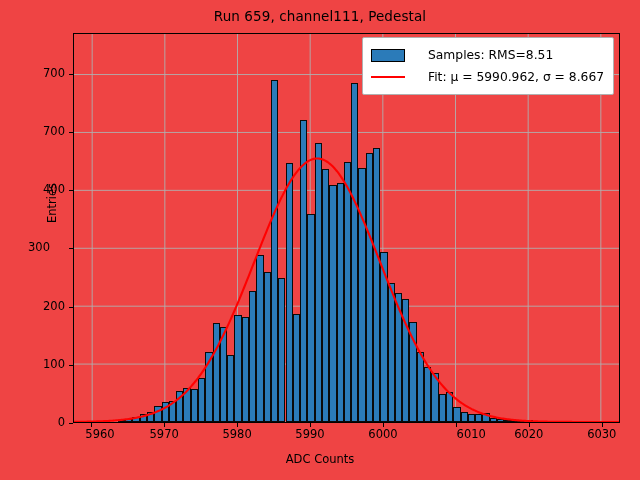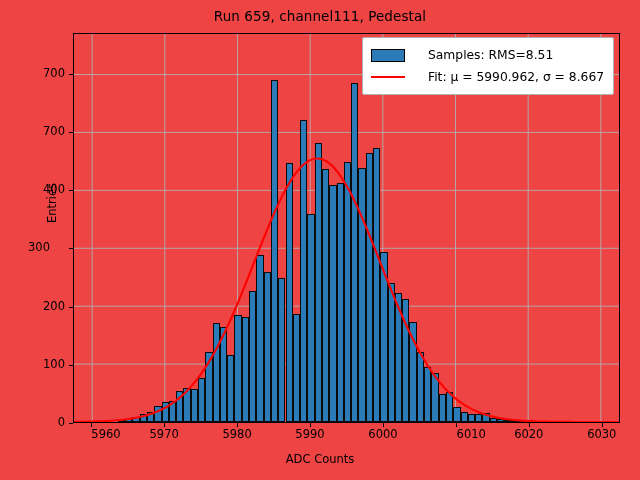--- a/index.html
+++ b/index.html
@@ -227,21 +227,21 @@
         <div class="bar" style="left:444.89px;width:7.29px;height:0.58px;"></div>
         <div class="bar" style="left:452.19px;width:7.29px;height:0.58px;"></div>
       </div>
     <svg id="curve-layer" viewBox="0 0 547 390" preserveAspectRatio="none">
       <path id="fit-path" fill="none" stroke="#ff0000" stroke-width="2.1" vector-effect="non-scaling-stroke" d="M0.00,389.85L1.37,389.83L2.73,389.82L4.10,389.80L5.47,389.79L6.84,389.77L8.21,389.75L9.57,389.73L10.94,389.70L12.31,389.68L13.68,389.65L15.04,389.63L16.41,389.60L17.78,389.56L19.15,389.53L20.51,389.49L21.88,389.45L23.25,389.41L24.61,389.36L25.98,389.31L27.35,389.26L28.72,389.20L30.09,389.14L31.45,389.07L32.82,389.00L34.19,388.93L35.55,388.85L36.92,388.77L38.29,388.68L39.66,388.58L41.02,388.48L42.39,388.37L43.76,388.25L45.13,388.13L46.50,388.00L47.86,387.86L49.23,387.71L50.60,387.55L51.97,387.38L53.33,387.21L54.70,387.02L56.07,386.82L57.43,386.61L58.80,386.39L60.17,386.15L61.54,385.90L62.91,385.64L64.27,385.36L65.64,385.07L67.01,384.76L68.38,384.43L69.74,384.09L71.11,383.72L72.48,383.34L73.84,382.94L75.21,382.52L76.58,382.08L77.95,381.61L79.31,381.12L80.68,380.61L82.05,380.07L83.42,379.51L84.78,378.92L86.15,378.30L87.52,377.66L88.89,376.98L90.26,376.27L91.62,375.53L92.99,374.76L94.36,373.96L95.72,373.12L97.09,372.24L98.46,371.33L99.83,370.38L101.19,369.40L102.56,368.37L103.93,367.30L105.30,366.19L106.67,365.04L108.03,363.84L109.40,362.60L110.77,361.32L112.13,359.99L113.50,358.61L114.87,357.18L116.24,355.71L117.61,354.18L118.97,352.61L120.34,350.98L121.71,349.30L123.08,347.57L124.44,345.79L125.81,343.95L127.18,342.06L128.54,340.12L129.91,338.12L131.28,336.06L132.65,333.95L134.01,331.79L135.38,329.57L136.75,327.29L138.12,324.96L139.49,322.58L140.85,320.14L142.22,317.64L143.59,315.09L144.96,312.49L146.32,309.84L147.69,307.13L149.06,304.37L150.43,301.56L151.79,298.71L153.16,295.80L154.53,292.85L155.89,289.85L157.26,286.80L158.63,283.72L160.00,280.59L161.36,277.42L162.73,274.22L164.10,270.98L165.47,267.70L166.84,264.40L168.20,261.07L169.57,257.71L170.94,254.32L172.31,250.92L173.67,247.49L175.04,244.05L176.41,240.60L177.78,237.14L179.14,233.67L180.51,230.19L181.88,226.72L183.25,223.25L184.61,219.78L185.98,216.32L187.35,212.88L188.71,209.45L190.08,206.04L191.45,202.65L192.82,199.30L194.19,195.97L195.55,192.67L196.92,189.42L198.29,186.21L199.66,183.04L201.02,179.92L202.39,176.85L203.76,173.84L205.13,170.89L206.49,168.00L207.86,165.18L209.23,162.44L210.59,159.76L211.96,157.17L213.33,154.65L214.70,152.22L216.06,149.87L217.43,147.62L218.80,145.46L220.17,143.39L221.54,141.43L222.90,139.56L224.27,137.80L225.64,136.15L227.00,134.60L228.37,133.17L229.74,131.85L231.11,130.64L232.47,129.55L233.84,128.58L235.21,127.73L236.58,126.99L237.94,126.38L239.31,125.89L240.68,125.53L242.05,125.28L243.41,125.16L244.78,125.17L246.15,125.30L247.52,125.55L248.89,125.92L250.25,126.42L251.62,127.04L252.99,127.78L254.36,128.65L255.72,129.63L257.09,130.73L258.46,131.94L259.82,133.27L261.19,134.71L262.56,136.27L263.93,137.93L265.30,139.69L266.66,141.57L268.03,143.54L269.40,145.61L270.76,147.78L272.13,150.04L273.50,152.39L274.87,154.83L276.24,157.35L277.60,159.95L278.97,162.63L280.34,165.39L281.70,168.21L283.07,171.10L284.44,174.06L285.81,177.07L287.18,180.14L288.54,183.26L289.91,186.44L291.28,189.65L292.65,192.91L294.01,196.21L295.38,199.54L296.75,202.90L298.12,206.28L299.48,209.70L300.85,213.13L302.22,216.57L303.59,220.03L304.95,223.50L306.32,226.97L307.69,230.44L309.05,233.92L310.42,237.39L311.79,240.85L313.16,244.30L314.52,247.74L315.89,251.16L317.26,254.57L318.63,257.95L320.00,261.31L321.36,264.64L322.73,267.94L324.10,271.21L325.46,274.45L326.83,277.65L328.20,280.81L329.57,283.94L330.94,287.02L332.30,290.06L333.67,293.06L335.04,296.01L336.40,298.91L337.77,301.77L339.14,304.57L340.51,307.33L341.88,310.03L343.24,312.68L344.61,315.28L345.98,317.82L347.35,320.32L348.71,322.75L350.08,325.13L351.45,327.46L352.81,329.73L354.18,331.95L355.55,334.11L356.92,336.21L358.29,338.26L359.65,340.26L361.02,342.20L362.39,344.09L363.75,345.92L365.12,347.70L366.49,349.42L367.86,351.10L369.23,352.72L370.59,354.29L371.96,355.81L373.33,357.29L374.70,358.71L376.06,360.08L377.43,361.41L378.80,362.69L380.16,363.93L381.53,365.12L382.90,366.27L384.27,367.38L385.63,368.44L387.00,369.47L388.37,370.45L389.74,371.40L391.10,372.31L392.47,373.18L393.84,374.02L395.21,374.82L396.57,375.59L397.94,376.32L399.31,377.03L400.68,377.70L402.05,378.35L403.41,378.96L404.78,379.55L406.15,380.11L407.51,380.65L408.88,381.16L410.25,381.65L411.62,382.11L412.99,382.55L414.35,382.97L415.72,383.37L417.09,383.75L418.45,384.11L419.82,384.45L421.19,384.78L422.56,385.09L423.93,385.38L425.29,385.66L426.66,385.92L428.03,386.17L429.40,386.40L430.76,386.62L432.13,386.83L433.50,387.03L434.87,387.22L436.23,387.40L437.60,387.56L438.97,387.72L440.34,387.87L441.70,388.01L443.07,388.14L444.44,388.26L445.80,388.38L447.17,388.48L448.54,388.59L449.91,388.68L451.27,388.77L452.64,388.86L454.01,388.94L455.38,389.01L456.75,389.08L458.11,389.14L459.48,389.20L460.85,389.26L462.21,389.31L463.58,389.36L464.95,389.41L466.32,389.45L467.69,389.49L469.05,389.53L470.42,389.57L471.79,389.60L473.15,389.63L474.52,389.66L475.89,389.68L477.26,389.71L478.63,389.73L479.99,389.75L481.36,389.77L482.73,389.79L484.10,389.80L485.46,389.82L486.83,389.83L488.20,389.85L489.56,389.86L490.93,389.87L492.30,389.88L493.67,389.89L495.04,389.90L496.40,389.91L497.77,389.92L499.14,389.92L500.50,389.93L501.87,389.94L503.24,389.94L504.61,389.95L505.98,389.95L507.34,389.95L508.71,389.96L510.08,389.96L511.45,389.97L512.81,389.97L514.18,389.97L515.55,389.97L516.91,389.98L518.28,389.98L519.65,389.98L521.02,389.98L522.38,389.98L523.75,389.99L525.12,389.99L526.49,389.99L527.86,389.99L529.22,389.99L530.59,389.99L531.96,389.99L533.32,389.99L534.69,389.99L536.06,389.99L537.43,389.99L538.79,389.99L540.16,390.00L541.53,390.00L542.90,390.00L544.26,390.00L545.63,390.00L547.00,390.00"></path>
     </svg>
   </div>
 
   <div id="tick-container">
       <div class="tickmark-x" style="left:91.2px;"></div>
-      <div class="xtick-label" style="left:106px;">5960</div>
+      <div class="xtick-label" style="left:100px;">5960</div>
       <div class="tickmark-x" style="left:164.2px;"></div>
       <div class="xtick-label" style="left:164.2px;">5970</div>
       <div class="tickmark-x" style="left:237.1px;"></div>
       <div class="xtick-label" style="left:237.1px;">5980</div>
       <div class="tickmark-x" style="left:310.0px;"></div>
       <div class="xtick-label" style="left:310.0px;text-align:center;">5990</div>
       <div class="tickmark-x" style="left:383.0px;"></div>
       <div class="xtick-label" style="left:383.0px;">6000</div>
       <div class="tickmark-x" style="left:455.9px;"></div>
       <div class="xtick-label" style="left:455.9px;text-align:right;">6010</div>

